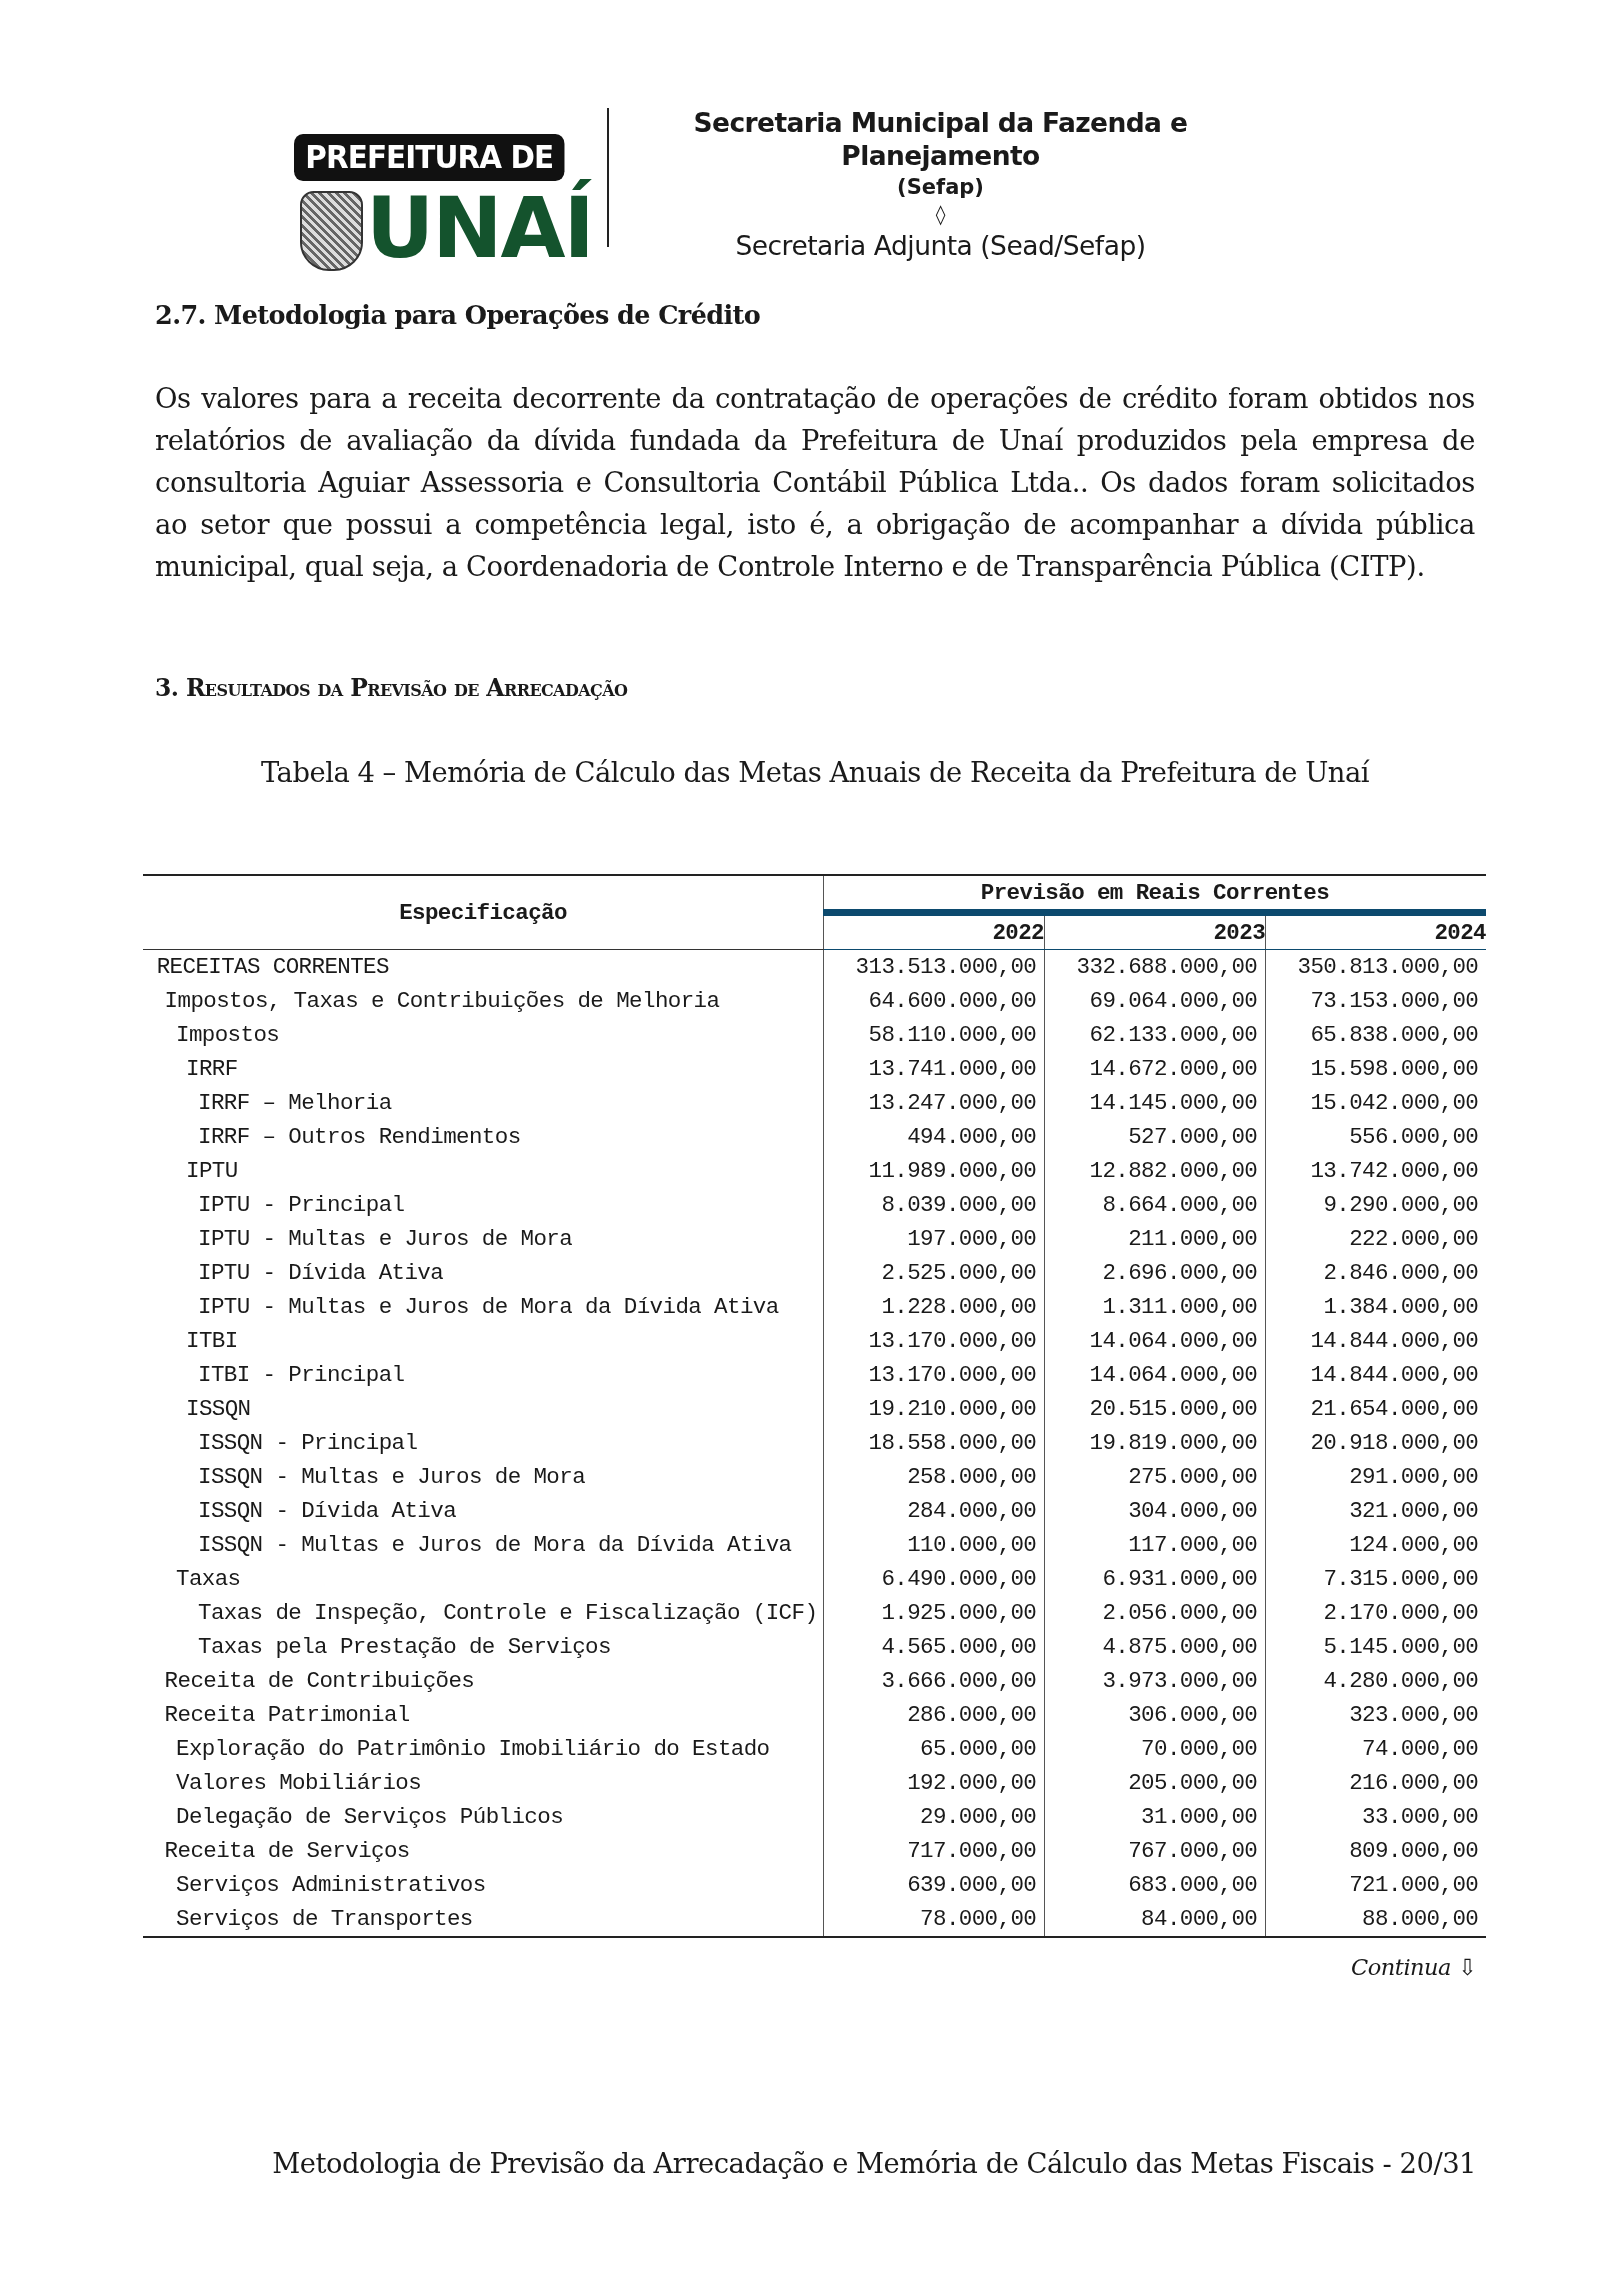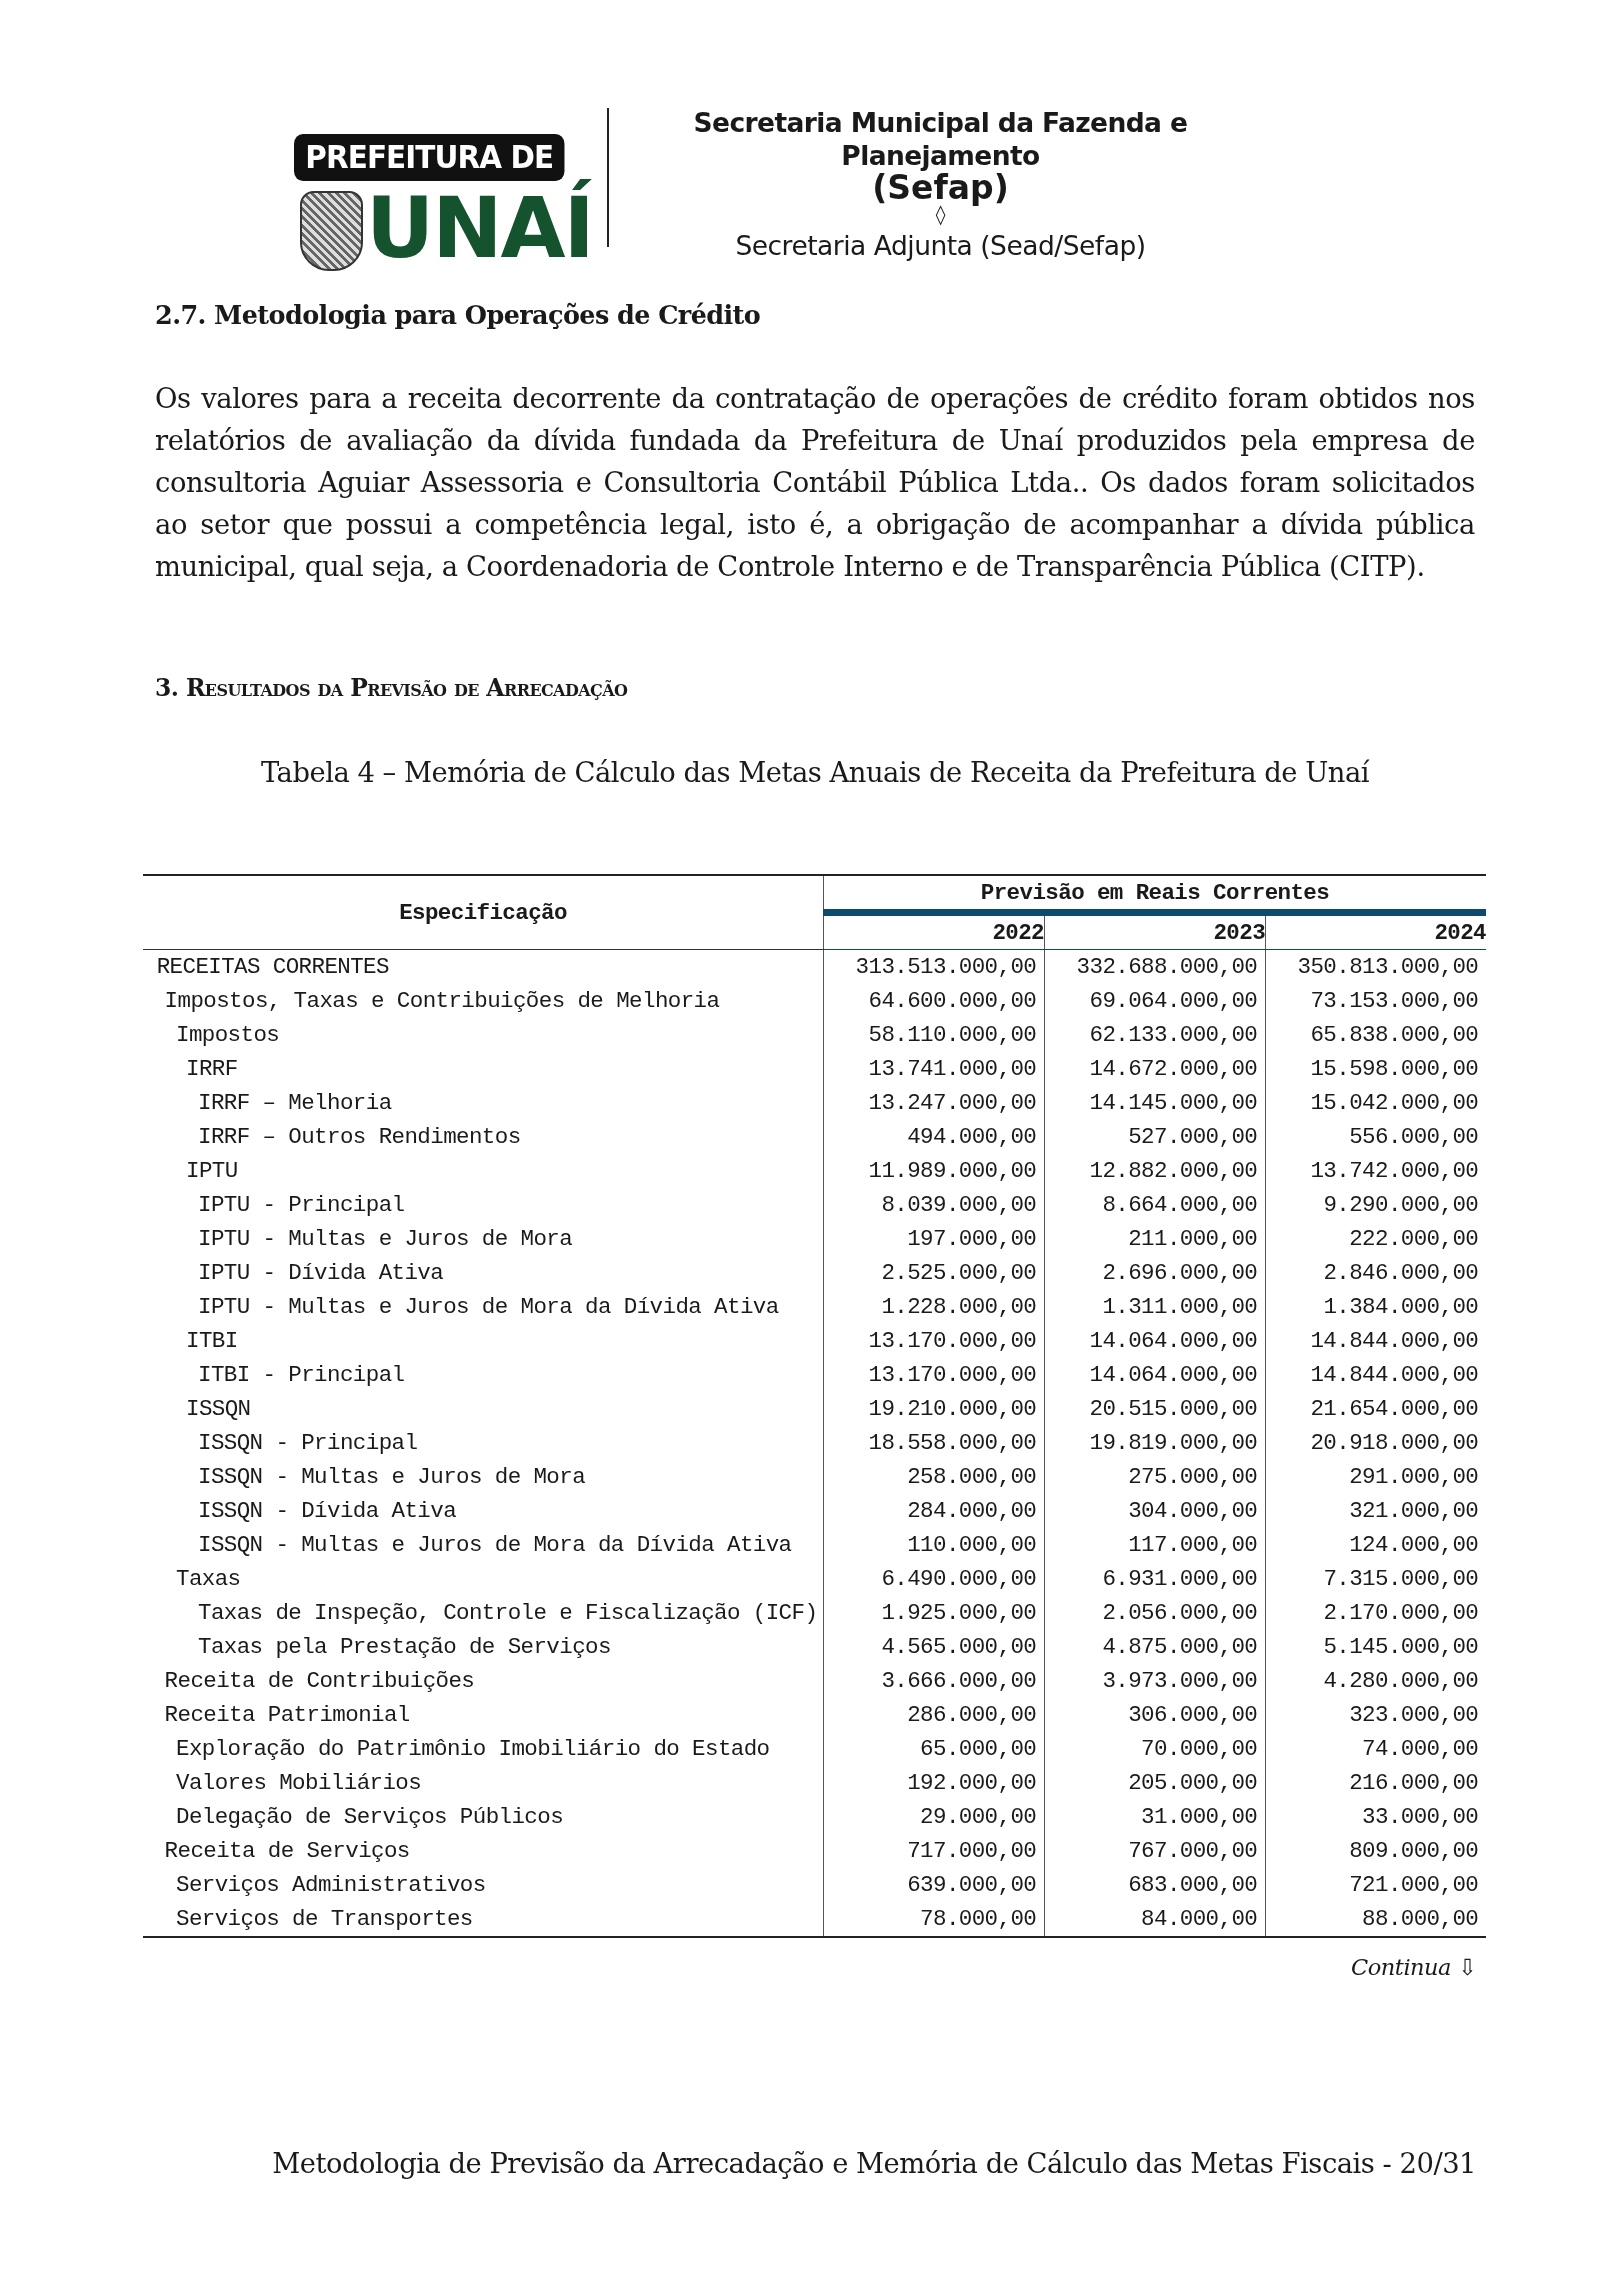--- a/index.html
+++ b/index.html
@@ -5,21 +5,21 @@
   html, body { margin: 0; padding: 0; background: #ffffff; }
   body { width: 1621px; height: 2293px; position: relative; font-family: "DejaVu Serif", "Liberation Serif", serif; color: #1a1a1a; overflow: hidden; }
   .header { position: absolute; top: 106px; left: 284px; width: 980px; height: 147px; }
   .logo { position: absolute; left: 8px; top: 0; width: 299px; height: 142px; margin-top: 24px; }
   .logo-top { position: absolute; left: 2px; top: 3.9px; width: 294px; height: 47px; background: #111; border-radius: 9.8px; color: #fff; font-family: "DejaVu Sans", sans-serif; font-weight: bold; font-size: 32px; letter-spacing: -1px; text-align: center; line-height: 47px; transform: scaleX(0.92); transform-origin: left; }
   .logo-crest { position: absolute; left: 7.8px; top: 61px; width: 59px; height: 76px; border: 2.9px solid #333; border-radius: 13.7px 13.7px 29px 29px; background: repeating-linear-gradient(45deg,#666 0 2.9px,#ddd 2.9px 5.9px); }
   .logo-unai { position: absolute; left: 74px; top: 51px; font-family: "DejaVu Sans", sans-serif; font-weight: bold; font-size: 84px; letter-spacing: -2px; line-height: 94px; color: #14532d; }
   .vline { position: absolute; left: 323px; top: 2px; width: 2px; height: 139px; background: #222; }
   .hdr-text { position: absolute; left: 338px; top: 0; width: 637px; text-align: center; }
   .hdr-l1 { font-family: "DejaVu Sans", sans-serif; font-weight: bold; font-size: 26.5px; line-height: 33px; letter-spacing: -0.6px; }
-  .hdr-l2 { font-family: "DejaVu Sans", sans-serif; font-weight: bold; font-size: 33px; line-height: 31px; }
+  .hdr-l2 { font-family: "DejaVu Sans", sans-serif; font-weight: bold; font-size: 21px; line-height: 31px; }
   .hdr-l3 { font-size: 19.6px; line-height: 23.5px; }
   .hdr-l4 { font-family: "DejaVu Sans", sans-serif; font-size: 26.5px; line-height: 37px; letter-spacing: -0.5px; }
 
   .h24 { position: absolute; left: 155px; top: 300px; font-weight: bold; font-size: 25.5px; letter-spacing: -0.6px; }
   .para { position: absolute; left: 155px; top: 378px; width: 1320px; font-size: 27.4px; line-height: 42px; text-align: justify; letter-spacing: -0.4px; }
   .h3 { position: absolute; left: 155px; top: 674px; font-weight: bold; font-size: 23.5px; font-variant: small-caps; letter-spacing: -0.6px; }
   .caption { position: absolute; left: 155px; top: 753px; width: 1320px; text-align: center; font-size: 27.4px; line-height: 40px; letter-spacing: -0.5px; }
 
   table.main { position: absolute; left: 143px; top: 874px; width: 1343px; border-collapse: collapse; font-size: 22.5px; letter-spacing: -0.6px; font-family: Liberation Mono, monospace; }
   table.main th { font-weight: bold; font-size: 22.5px; height: 33px; padding: 0; }

